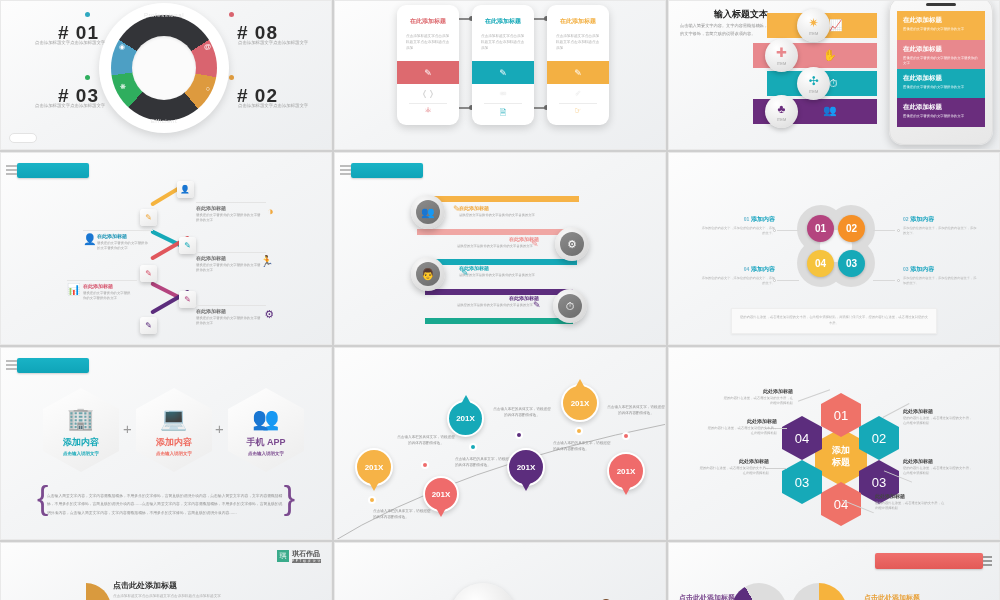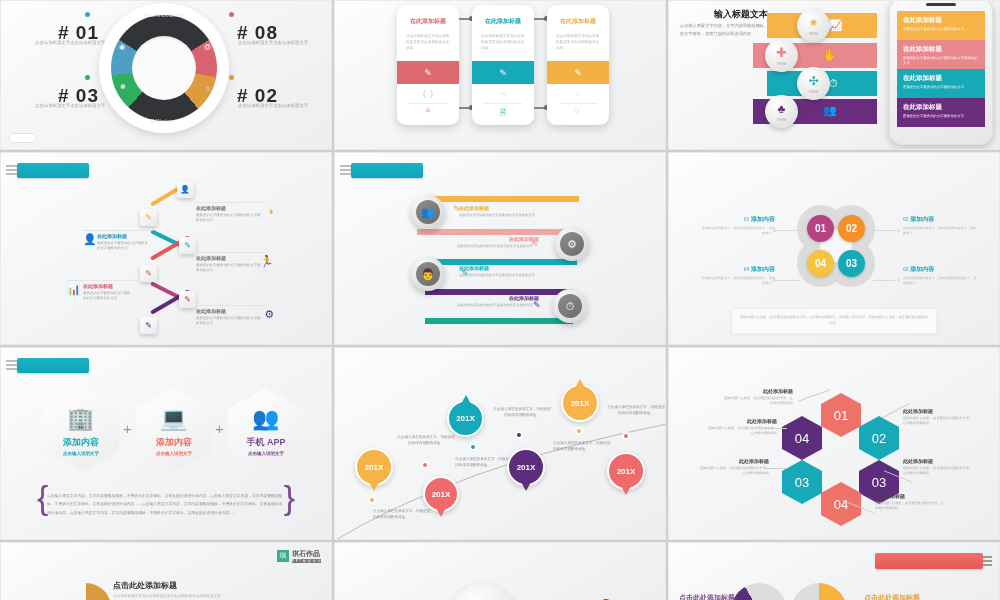--- a/index.html
+++ b/index.html
@@ -504,20 +504,24 @@
     <div class="s8-cap" style="left:218px;top:92px;">点击输入本栏的具体文字，请根据您的具体内容酌情修改。</div>
 
     <div class="bal" style="left:272px;top:104px;width:38px;height:38px;background:#ef6b6b;color:#ef6b6b;font-size:8px;">
         <span style="color:#fff">201X</span>
       </div>
     <div class="s8-mk" style="left:287px;top:84px;background:#ef6b6b;"></div>
     <div class="s8-cap" style="left:272px;top:56px;text-align:center;">点击输入本栏的具体文字，请根据您的具体内容酌情修改。</div>
   </div>
 
   <div class="slide">
+    <div class="hx-c" style="left:146px;top:80px;">
+      <span>添加</span>
+        <span>标题</span>
+    </div>
     <div class="hx" style="left:152px;top:45px;background:#ef7268;">01</div>
     <div class="hx" style="left:190px;top:68px;background:#16a9b8;">02</div>
     <div class="hx" style="left:190px;top:112px;background:#5c2d7d;">03</div>
     <div class="hx" style="left:152px;top:134px;background:#ef7268;">04</div>
     <div class="hx" style="left:113px;top:112px;background:#16a9b8;">03</div>
     <div class="hx" style="left:113px;top:68px;background:#5c2d7d;">04</div>
 
     <div class="s9-ln" style="left:128px;top:47px;width:34px;transform:rotate(-20deg);"></div>
     <div class="s9-ln" style="left:212px;top:62px;width:30px;transform:rotate(-28deg);"></div>
     <div class="s9-ln" style="left:214px;top:128px;width:30px;transform:rotate(22deg);"></div>

